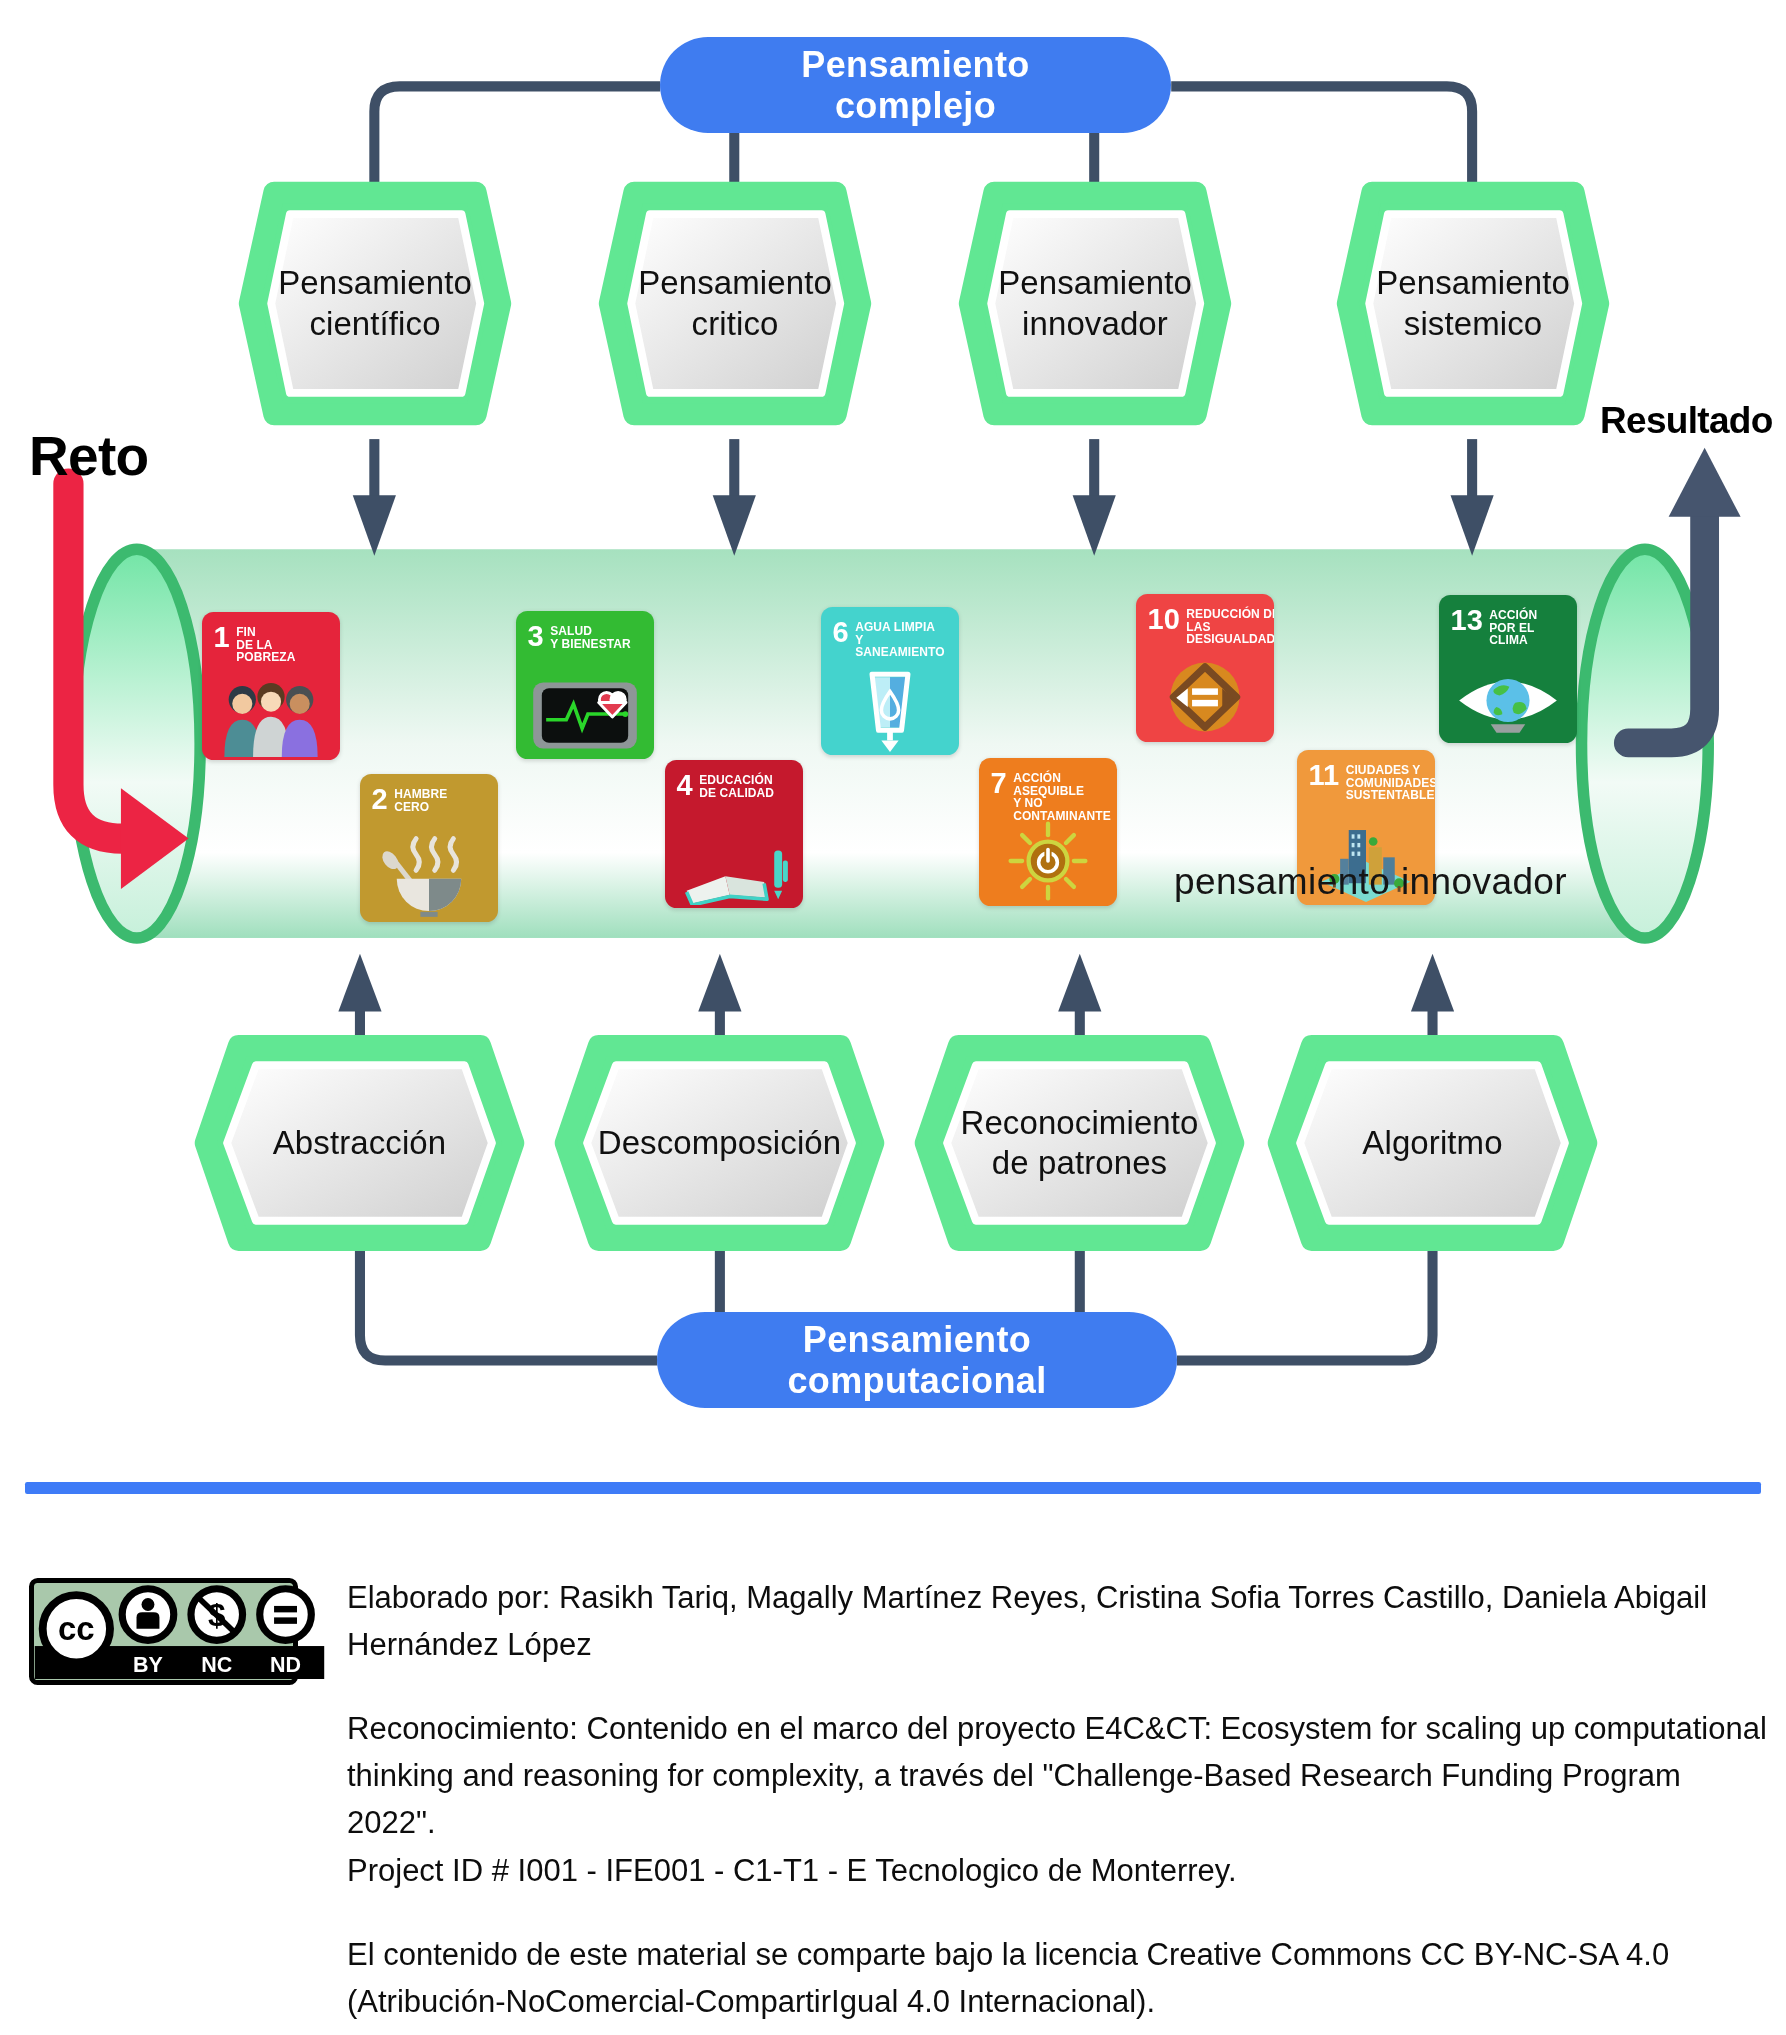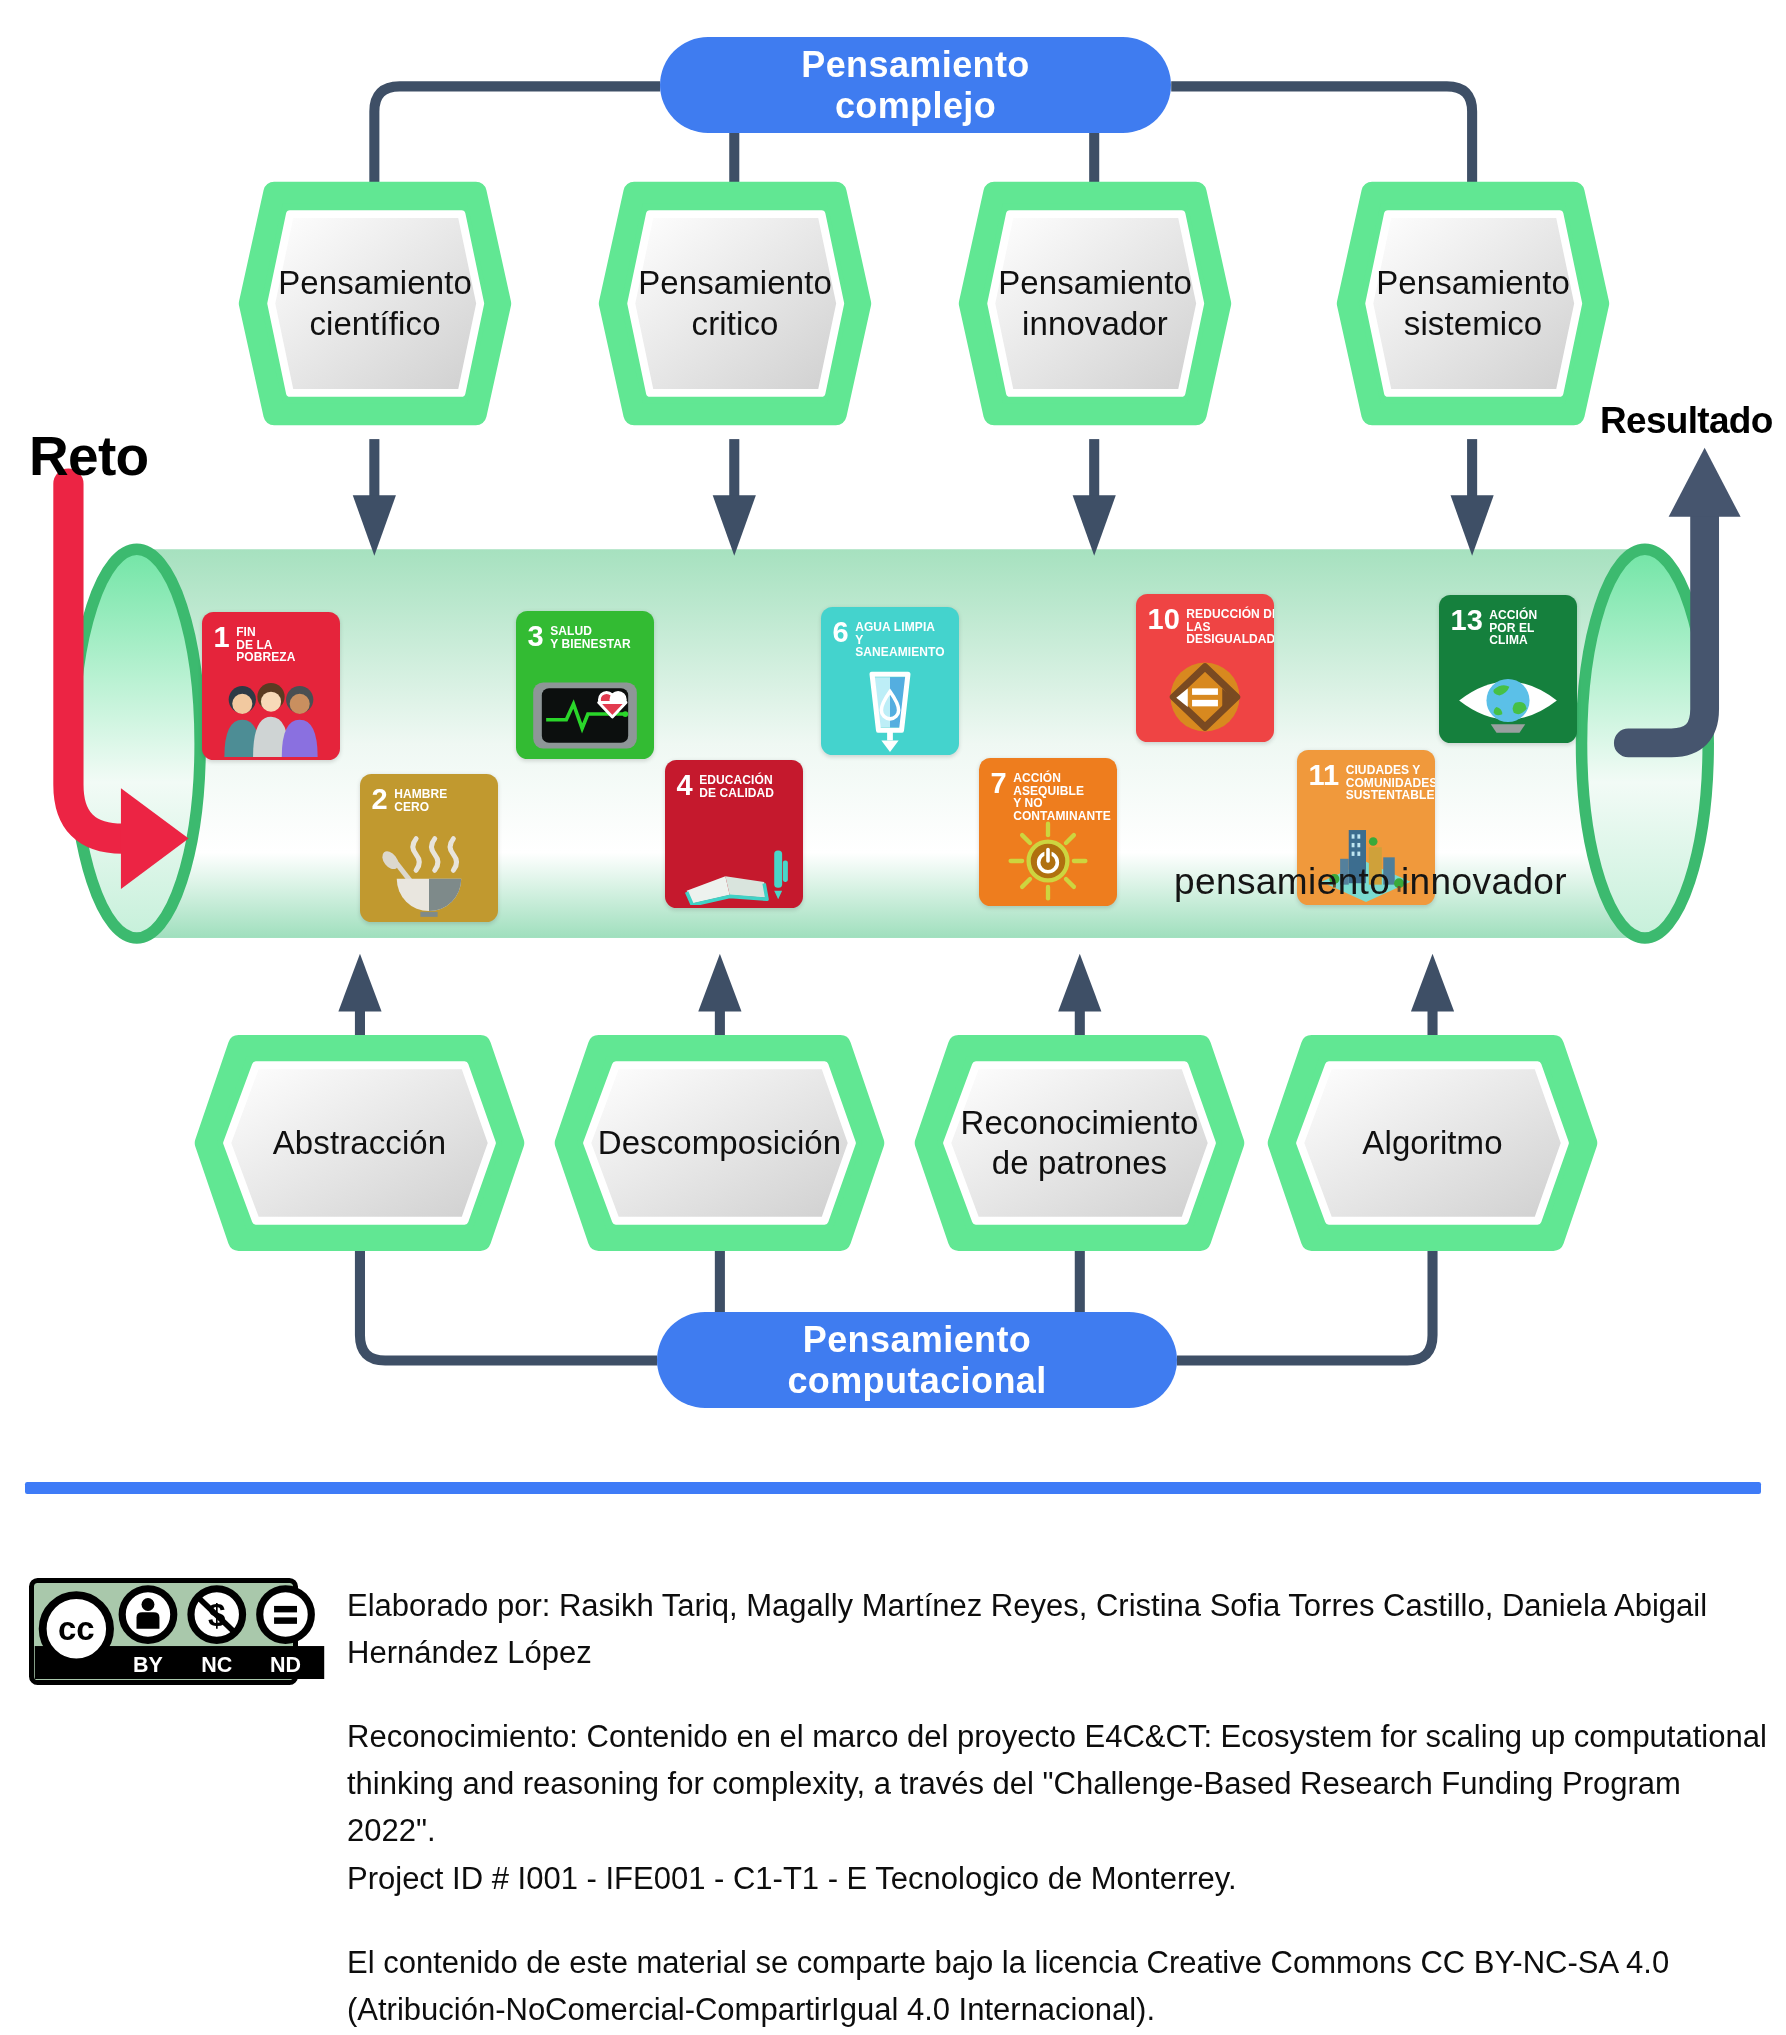--- a/index.html
+++ b/index.html
@@ -44,21 +44,21 @@
   }
   
   #divider{position:absolute;z-index:2;background:#3e7bf7;border-radius:2.2px;}
   
   #cc-badge{
     position:absolute;z-index:3;background:#a9c8ab;border:5px solid #000;
     border-radius:8.6px;box-sizing:border-box;
   }
   
   #credits{position:absolute;z-index:3;color:#0d0d0d;font-size:31px;line-height:1.52;}
-  #credits p{margin:8px 0 37px 0;}
+  #credits p{margin:0 0 37px 0;}
 </style>
 </head>
 <body>
 
 <svg id="canvas" width="1786" height="2035" viewBox="0 0 2481 2827">
   <defs>
     <linearGradient id="tubeGrad" x1="0" y1="0" x2="0" y2="1">
       <stop offset="0" stop-color="#a6e1bf"></stop>
       <stop offset="0.5" stop-color="#eff8f3"></stop>
       <stop offset="0.78" stop-color="#ffffff"></stop>

